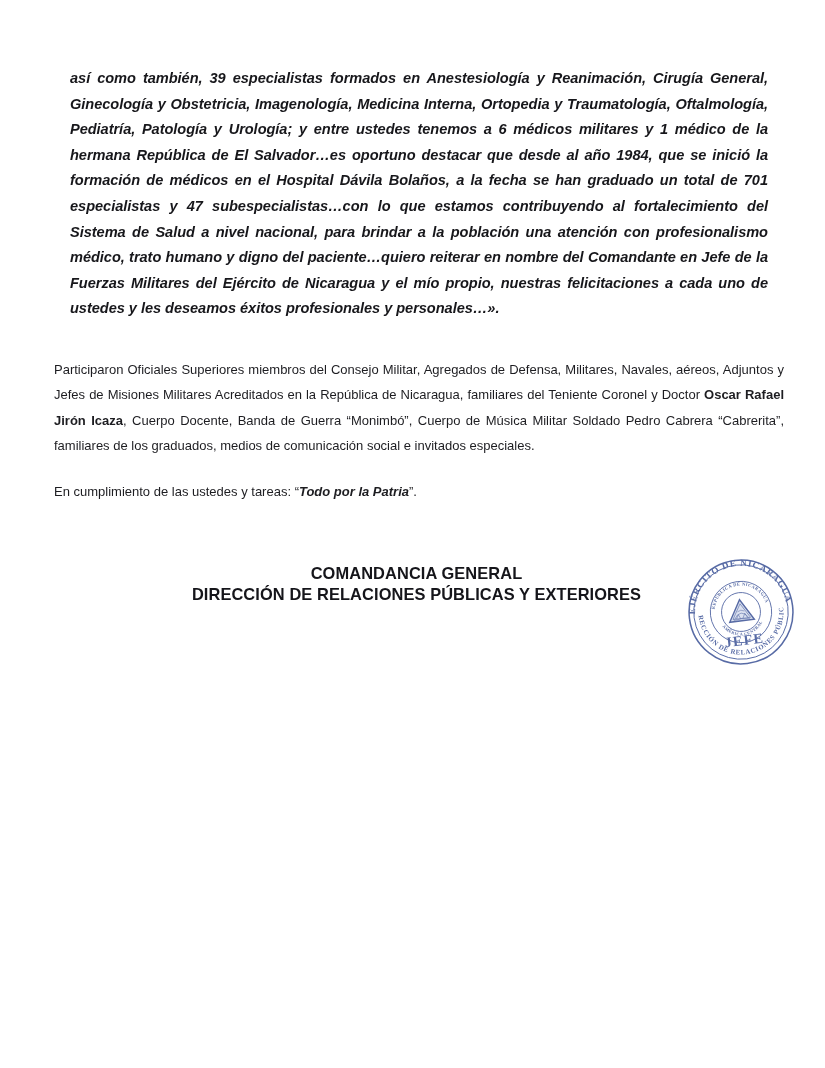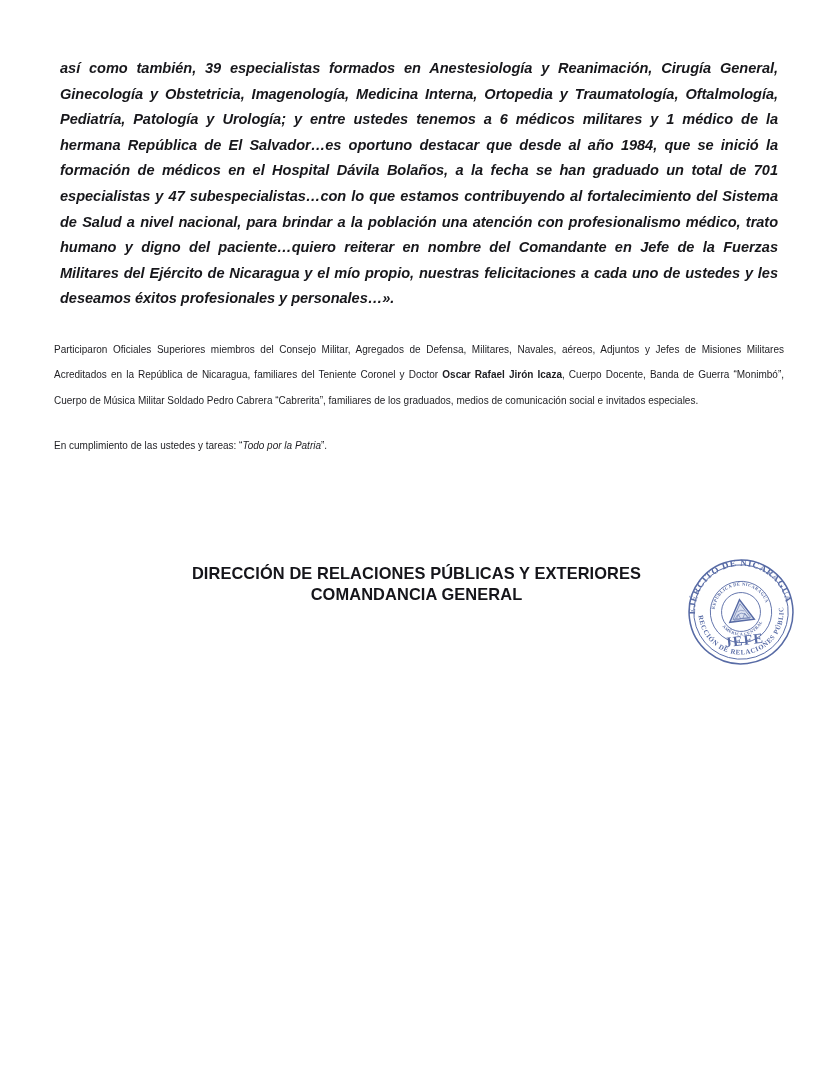--- a/index.html
+++ b/index.html
@@ -19,52 +19,52 @@
   }
   .body-col {
     position: absolute;
     left: 54px;
     top: 0;
     width: 730px;
   }
 
   
   .para-quote {
-    margin: 6px;
+    margin: 16px;
     padding: 0;
     font-size: 14.6px;
     font-weight: bold;
     font-style: italic;
     line-height: 25.6px;
     text-align: justify;
     text-justify: inter-word;
     color: #17171b;
     letter-spacing: -0.05px;
   }
 
   
   .para {
     margin: 0;
     padding: 0;
-    font-size: 10px;
+    font-size: 13px;
     font-weight: normal;
     font-style: normal;
     line-height: 25.4px;
     text-align: justify;
     text-justify: inter-word;
     color: #1d1d21;
   }
   .para.plain {
     text-align: left;
   }
   .para b {
     font-weight: bold;
   }
   .bi {
-    font-weight: normal;
+    font-weight: bold;
     font-style: italic;
   }
 
   .gap-sm { height: 19px; }
   .gap-md { height: 20px; }
 
   
   .sign-block {
     position: absolute;
     left: 0;
@@ -120,22 +120,22 @@
 
     <div class="gap-md"></div>
 
 
     <div class="gap-md"></div>
 
 
   </div>
 
   <div class="sign-block">
+    <div class="sign-line l1">COMANDANCIA GENERAL</div>
     <div class="sign-line l2">DIRECCIÓN DE RELACIONES PÚBLICAS Y EXTERIORES</div>
-    <div class="sign-line l1">COMANDANCIA GENERAL</div>
   </div>
 
   <div class="seal">
     <svg viewBox="0 0 200 200" xmlns="http://www.w3.org/2000/svg">
       <defs>
         <path id="arcOuterTop" d="M 22,100 A 78,78 0 0 1 178,100" fill="none"></path>
         <path id="arcOuterBot" d="M 28,100 A 72,72 0 0 0 172,100" fill="none"></path>
         <path id="arcInnerTop" d="M 55,100 A 45,45 0 0 1 145,100" fill="none"></path>
         <path id="arcInnerBot" d="M 60,100 A 40,40 0 0 0 140,100" fill="none"></path>
       </defs>

